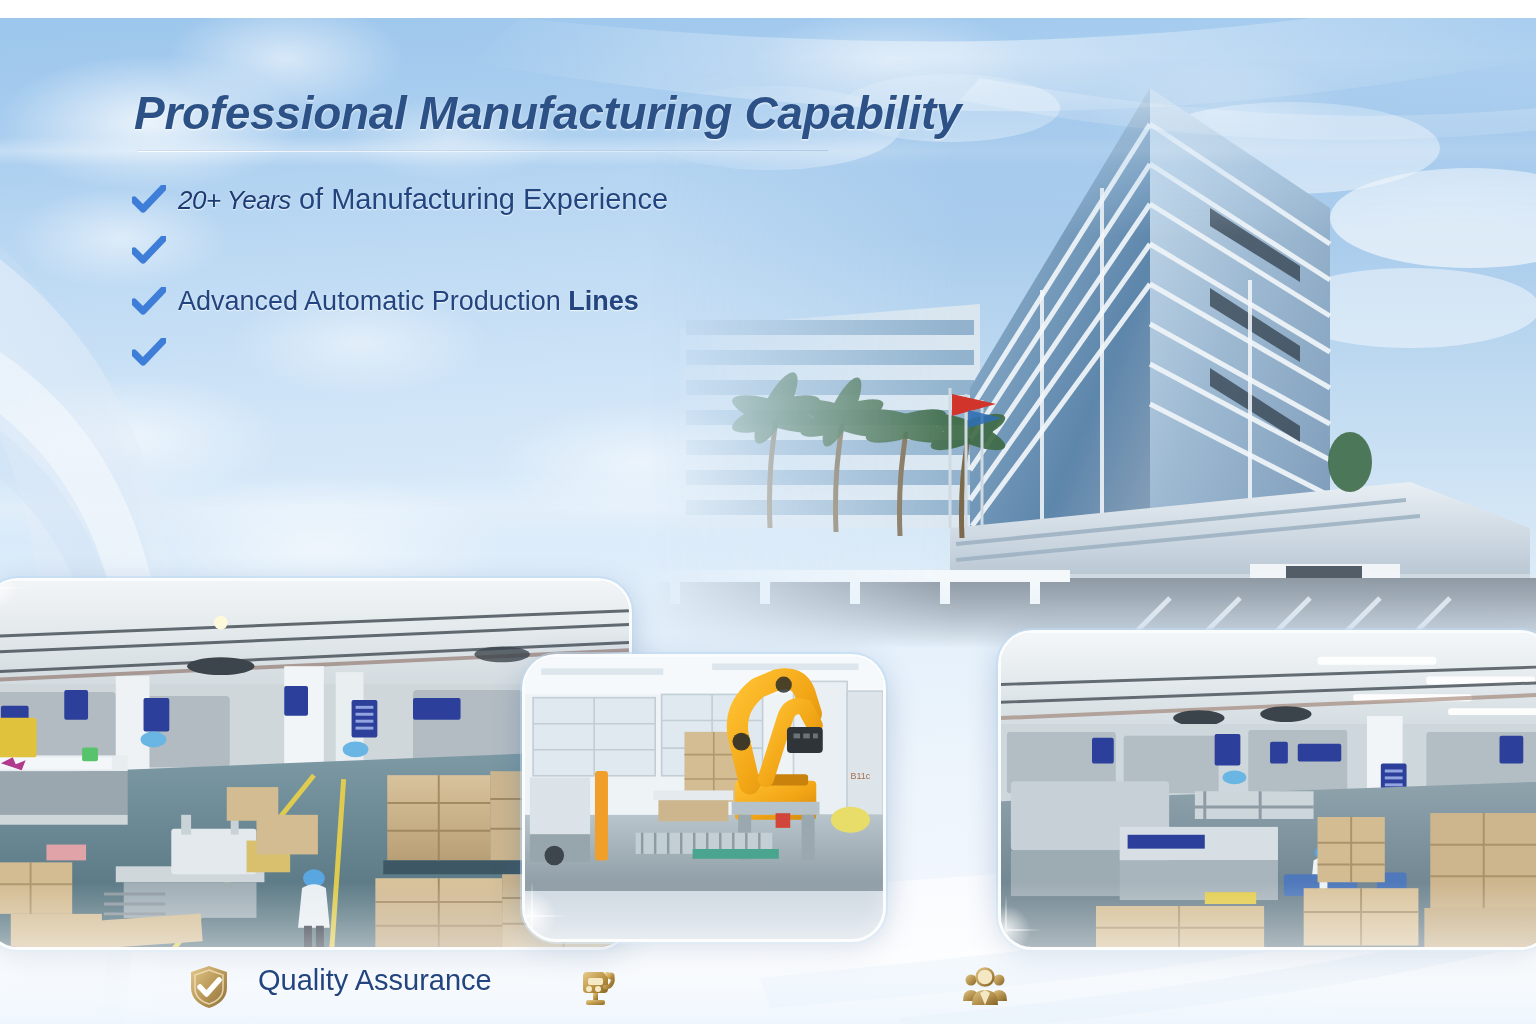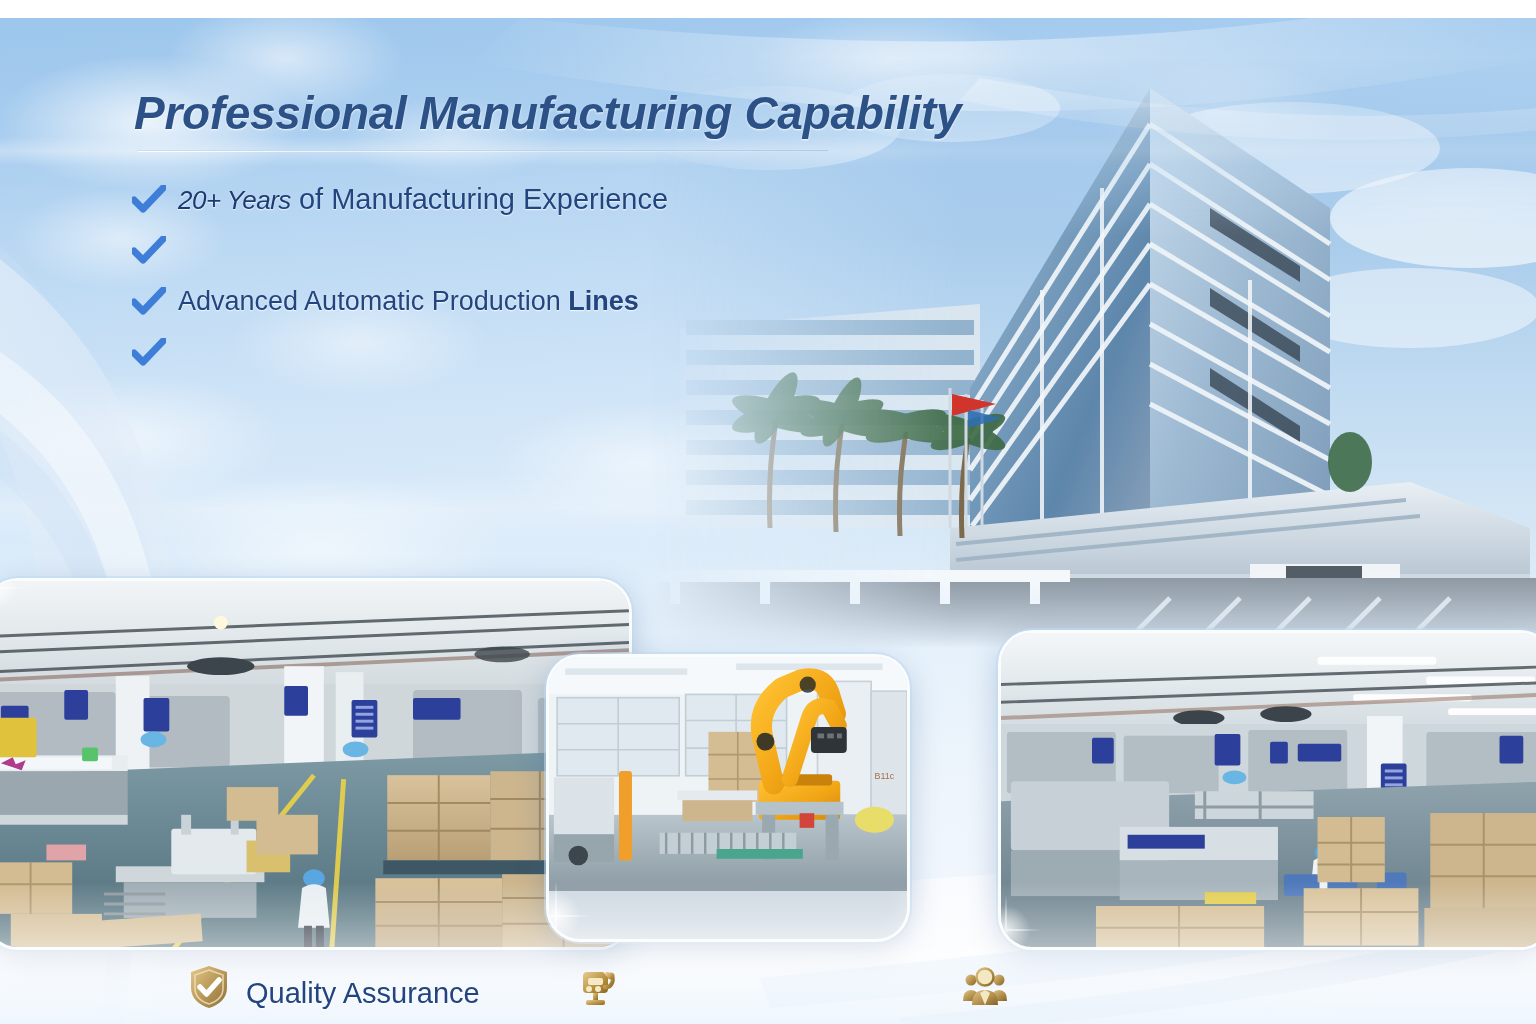--- a/index.html
+++ b/index.html
@@ -137,22 +137,22 @@
 
   
   .footer {
     position: absolute;
     left: 0; right: 0; bottom: 16px;
     height: 70px;
   }
   .fitem {
     position: absolute;
     display: flex;
-    align-items: flex-end;
-    gap: 14px;
+    align-items: flex-start;
+    gap: 26px;
     white-space: nowrap;
   }
   .fitem .ficon { width: 46px; height: 46px; flex: 0 0 auto; }
   .fitem .flabel {
     font-size: 29px;
     color: #23457f;
     text-shadow: 0 1px 2px rgba(255,255,255,.9);
   }
   .bottom-haze {
     position:absolute; left:0; right:0; bottom:0; height: 160px;
@@ -536,21 +536,21 @@
       <g stroke="#a58f68" stroke-width="2" opacity=".8">
         <path d="M 0,306 L 86,306"></path>
           <path d="M 44,284 L 44,336"></path>
       </g>
 
       <rect x="60" y="266" width="40" height="16" fill="#e0a4a8"></rect>
     </svg>
     <div class="sparkle" style="left:-28px; top:-28px; opacity:.8"></div>
   </div>
 
-  <div class="panel" style="left:546px; top:636px; width:364px; height:288px;">
+  <div class="panel" style="left:522px; top:636px; width:364px; height:288px;">
     <svg class="ph" viewBox="0 0 440 288" preserveAspectRatio="xMidYMid slice">
       <defs>
         <linearGradient id="robG" x1="0" y1="0" x2="1" y2="1">
           <stop offset="0%" stop-color="#ffc233"></stop>
             <stop offset="55%" stop-color="#f2a616"></stop>
           <stop offset="100%" stop-color="#d2880c"></stop>
         </linearGradient>
         <linearGradient id="r2floor" x1="0" y1="0" x2="0" y2="1">
           <stop offset="0%" stop-color="#b9c5cc"></stop>
             <stop offset="100%" stop-color="#8b9aa3"></stop>

